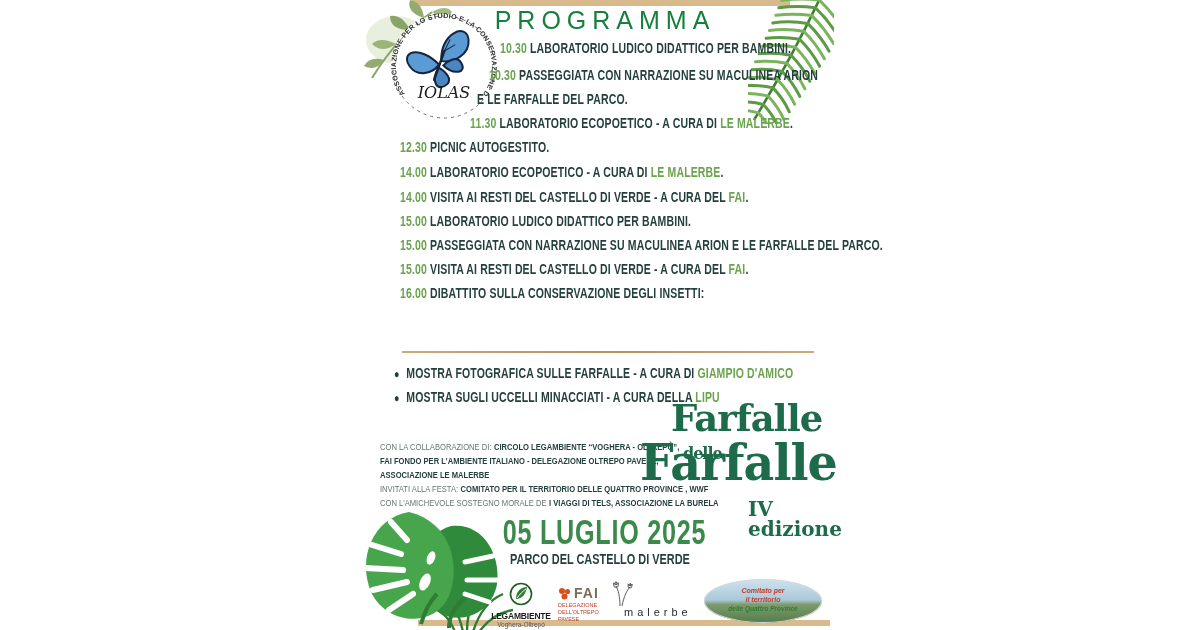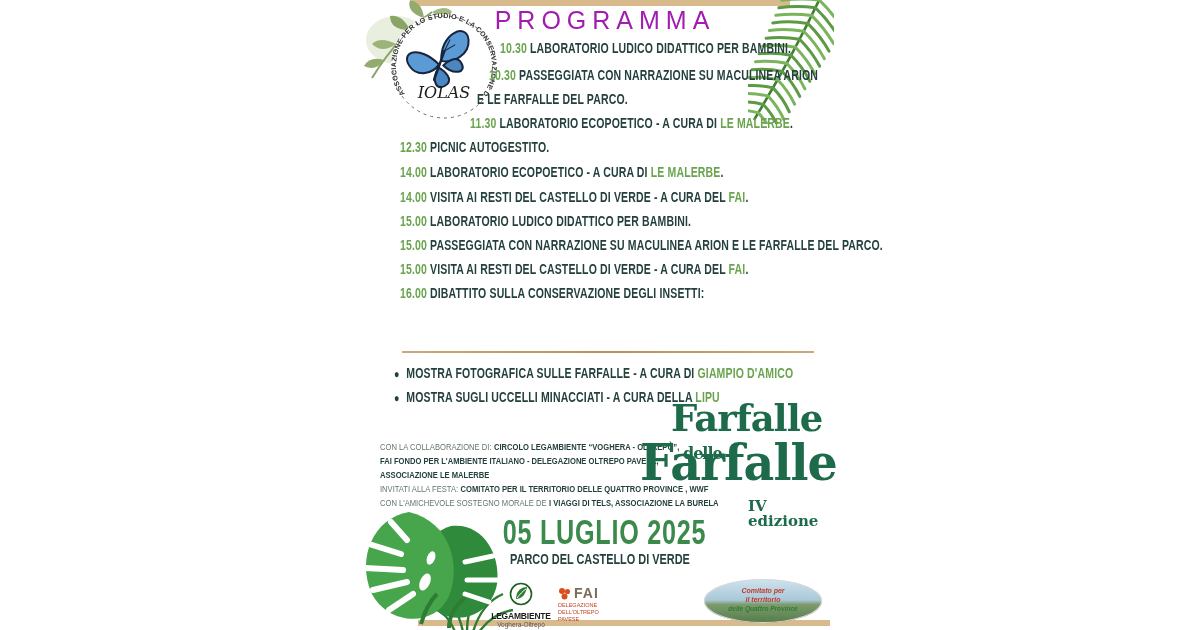--- a/index.html
+++ b/index.html
@@ -5,21 +5,21 @@
   html,body{margin:0;padding:0;background:#ffffff;}
   .canvas{position:relative;width:1200px;height:630px;background:#ffffff;overflow:hidden;
           font-family:"Liberation Sans",sans-serif;}
   .poster{position:absolute;left:370px;top:0;width:460px;height:630px;}
 
   .band{position:absolute;background:var(--tan);}
   .band.top{left:42px;top:0;width:378px;height:6px;}
   .band.bottom{left:48px;top:620px;width:412px;height:6px;}
 
   .title{position:absolute;left:110px;top:6px;width:250px;text-align:center;
-         font-size:25px;font-weight:400;letter-spacing:6px;color:#a21caf;}
+         font-size:25px;font-weight:400;letter-spacing:6px;color:#15803d;}
 
   .deco{position:absolute;}
   .olive{left:-8px;top:0;width:92px;height:96px;}
   .iolas{left:18px;top:12px;width:112px;height:110px;}
   .palm{left:378px;top:-2px;width:86px;height:126px;}
   .monstera{left:-15px;top:496px;width:160px;height:136px;}
 
   .schedule{position:absolute;left:30px;top:37px;width:430px;}
   .srow{font-size:14px;font-weight:700;color:var(--ink);line-height:22px;margin-bottom:2px;
         white-space:nowrap;transform:scaleX(.75);transform-origin:0 50%;letter-spacing:.2px;}
@@ -47,21 +47,21 @@
   .crow{font-size:9.5px;line-height:14px;white-space:nowrap;
         transform:scaleX(.8);transform-origin:0 50%;}
   .crow .lbl{font-weight:400;color:#66756d;margin-right:3px;}
   .crow .txt{font-weight:700;color:var(--ink);}
 
   .fest{position:absolute;color:var(--fest);font-family:"DejaVu Serif",serif;
         font-weight:700;letter-spacing:-1px;line-height:1;}
   .fest.w1{left:301px;top:400px;font-size:37px;}
   .fest.delle{left:313px;top:446px;font-size:16px;}
   .fest.w2{left:270px;top:438px;font-size:50px;transform:scaleX(.95);transform-origin:0 0;}
-  .fest.ed{left:378px;top:499px;font-size:15px;letter-spacing:0;}
+  .fest.ed{left:378px;top:499px;font-size:20px;letter-spacing:0;}
 
   .date{position:absolute;left:95px;top:512px;width:270px;text-align:center;
         font-size:35px;font-weight:800;color:var(--date);white-space:nowrap;
         transform:scaleX(.72);transform-origin:50% 0;letter-spacing:1px;}
   .venue{position:absolute;left:95px;top:551px;width:270px;text-align:center;
          font-size:14px;font-weight:700;color:var(--ink);white-space:nowrap;
          transform:scaleX(.78);transform-origin:50% 0;}
 
   .sponsor{position:absolute;text-align:center;}
   .leg{left:118px;top:582px;width:66px;}
@@ -241,20 +241,33 @@
           <circle cx="6.5" cy="9.5" r="3" fill="#d94f1e"></circle>
         </svg>
         <span class="nm">FAI</span>
       </div>
       <div class="sb">
         <div>DELEGAZIONE</div>
         <div>DELL'OLTREPO PAVESE</div>
       </div>
     </div>
 
+    <div class="sponsor mal">
+      <svg width="26" height="26" viewBox="0 0 26 26">
+        <g stroke="#4a4a4a" stroke-width=".9" fill="none">
+          <path d="M10,26 C10,16 8,10 6,6"></path>
+          <path d="M12,26 C14,16 17,10 20,7"></path>
+          <circle cx="6" cy="5" r="2.4"></circle>
+          <circle cx="20" cy="6" r="2"></circle>
+          <path d="M6,5 l-3,-2 M6,5 l0,-3.6 M6,5 l3,-2.4"></path>
+          <path d="M20,6 l-2.6,-2 M20,6 l.4,-3 M20,6 l2.8,-1.6"></path>
+        </g>
+      </svg>
+      <div class="nm">malerbe</div>
+    </div>
 
     <div class="sponsor com">
       <div class="ov"></div>
       <div class="tx">
         <div class="l1">Comitato per</div>
         <div class="l2">il territorio</div>
         <div class="l3">delle Quattro Province</div>
       </div>
     </div>
 

